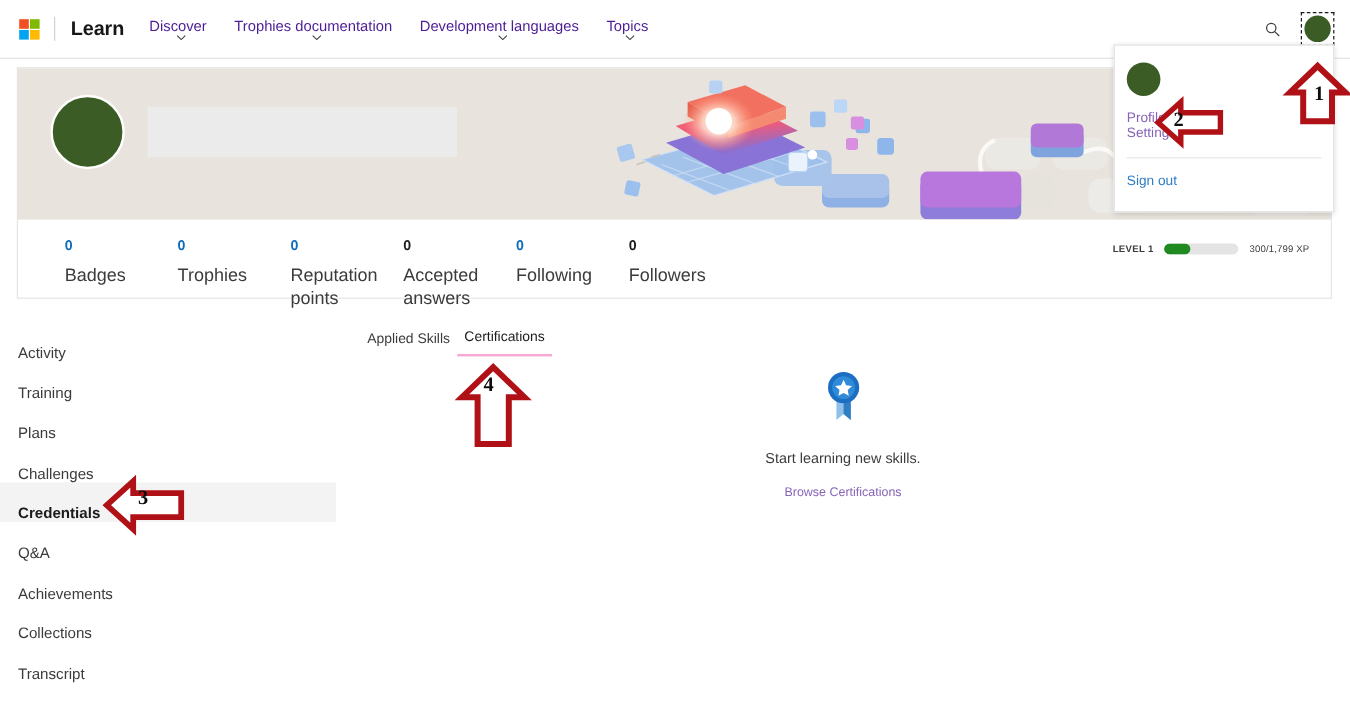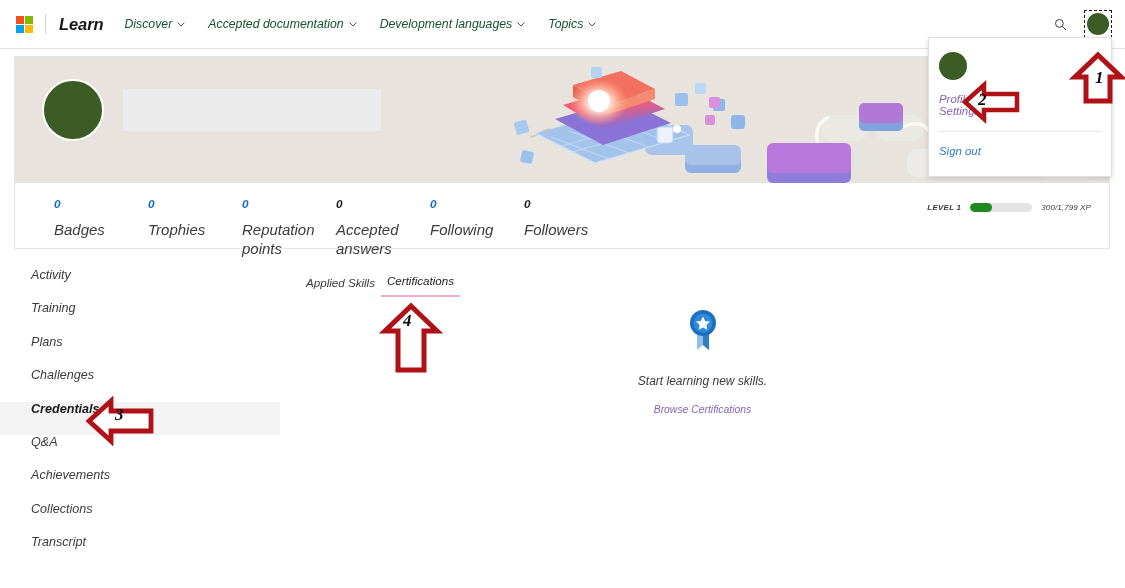--- a/index.html
+++ b/index.html
@@ -3,41 +3,41 @@
 <meta charset="utf-8">
 <style>
   * { box-sizing: border-box; }
   html, body {
     margin: 0; padding: 0;
     width: 1125px; height: 588px;
     background: #ffffff;
     font-family: "Liberation Sans", sans-serif;
     overflow: hidden;
   }
-  #page { position: relative; width: 1125px; height: 588px; background:#fff;font-style:italic; }
+  #page { position: relative; width: 1125px; height: 588px; background:#fff; }
 
   
   #topnav {
     position: absolute; left:0; top:0; width:1125px; height:49px;
     background:#fff; border-bottom:1px solid #e3e3e3;
     display:flex; align-items:center;
   }
   #ms-logo { margin-left:16px; width:17px; height:17px;
     display:grid; grid-template-columns:8px 8px; grid-template-rows:8px 8px; gap:1px; }
   #ms-logo i { display:block; width:8px; height:8px; }
   #ms-logo i:nth-child(1){ background:#f25022; }
   #ms-logo i:nth-child(2){ background:#7fba00; }
   #ms-logo i:nth-child(3){ background:#00a4ef; }
   #ms-logo i:nth-child(4){ background:#ffb900; }
   .nav-divider { width:1px; height:20px; background:#d2d2d2; margin:0 13px 0 12px; }
   #brand { font-size:16.5px; font-weight:700; color:#171717; letter-spacing:-0.1px; }
   #navlinks { display:flex; align-items:center; margin-left:21px; }
   .navlink {
-    font-size:12.3px; color:#14532d; margin-right:23px;
-    display:flex; align-items:center; white-space:nowrap; cursor:pointer;
+    font-size:12.3px; color:#4c1d95; margin-right:23px;
+    display:flex; align-items:center; white-space:nowrap; cursor:pointer;flex-direction:column;
   }
   .caret { margin-left:5px; display:inline-block; }
   .caret svg { display:block; }
   #nav-right { margin-left:auto; display:flex; align-items:center; padding-right:13px; }
   #search-icon { margin-right:17px; cursor:pointer; display:flex; }
   #avatar-btn {
     width:28px; height:28px; border:1.3px dashed #1b1b1b;
     display:flex; align-items:center; justify-content:center; cursor:pointer;
   }
   #avatar-btn .circ { width:22px; height:22px; border-radius:50%; background:#3c5c26; }
@@ -89,22 +89,22 @@
   #xp-level { font-weight:700; letter-spacing:0.25px; }
   #xp-bar { width:62px; height:9px; border-radius:5px; background:#e4e4e4;
     margin:0 9px; position:relative; overflow:hidden; }
   #xp-fill { position:absolute; left:0; top:0; height:9px; width:22px;
     border-radius:5px; background:#1f8a1f; }
   #xp-text { letter-spacing:0.1px; }
 
   
   #sidebar { position:absolute; left:0; top:268px; width:290px; }
   .side-item {
-    height:33.4px; display:flex; align-items:flex-start;
-    font-size:12.6px; color:#3b3b3b; padding-left:31px; cursor:pointer;
+    height:33.4px; display:flex; align-items:flex-end;
+    font-size:12.6px; color:#3b3b3b; padding-left:15px; cursor:pointer;
   }
   .side-item.active { font-weight:700; color:#1b1b1b; background:#f3f3f3; width:280px; }
 
   
   #tabs { position:absolute; left:300px; top:274px; display:flex; align-items:flex-end; }
   .tab { font-size:11.6px; color:#3b3b3b; padding:0 6px 8px 6px; cursor:pointer; }
   .tab.active { color:#1b1b1b; border-bottom:2px solid #f9a8d4; }
   #empty-state {
     position:absolute; left:560px; top:308px; width:285px;
     text-align:center;
@@ -147,21 +147,21 @@
     <div id="navlinks">
       <div class="navlink">
         <span>Discover</span>
         <span class="caret">
           <svg width="8" height="5" viewBox="0 0 8 5">
               <path d="M0.6 0.6 L4 4 L7.4 0.6" fill="none" stroke="#3b3b3b" stroke-width="0.9"></path>
             </svg>
         </span>
       </div>
       <div class="navlink">
-        <span>Accepted documentation</span>
+        <span>Trophies documentation</span>
         <span class="caret">
           <svg width="8" height="5" viewBox="0 0 8 5">
               <path d="M0.6 0.6 L4 4 L7.4 0.6" fill="none" stroke="#3b3b3b" stroke-width="0.9"></path>
             </svg>
         </span>
       </div>
       <div class="navlink">
         <span>Development languages</span>
         <span class="caret">
           <svg width="8" height="5" viewBox="0 0 8 5">

